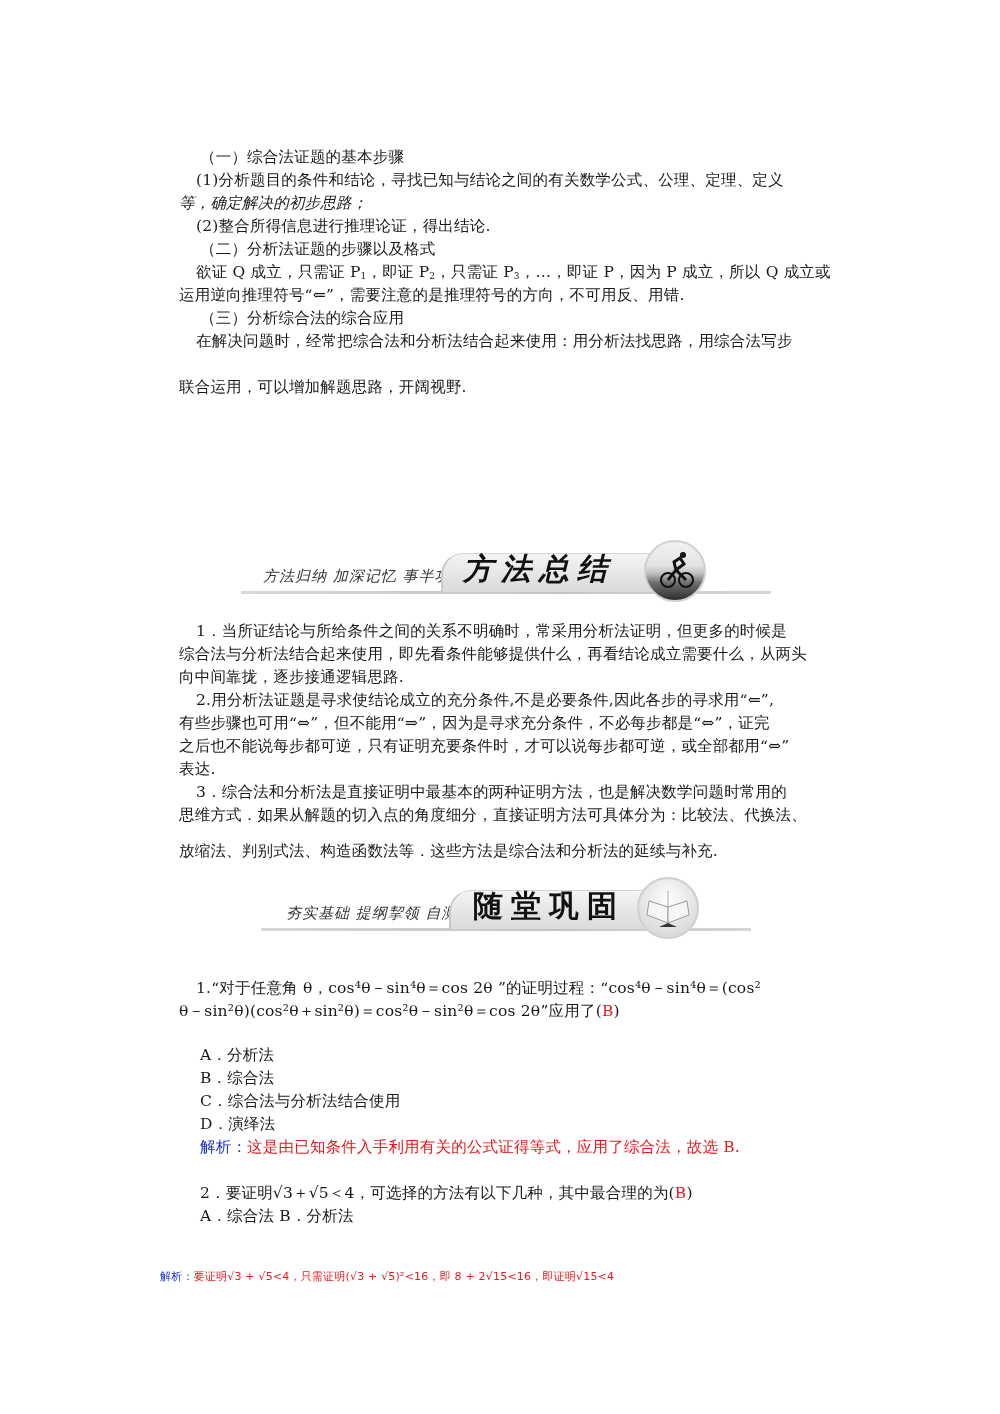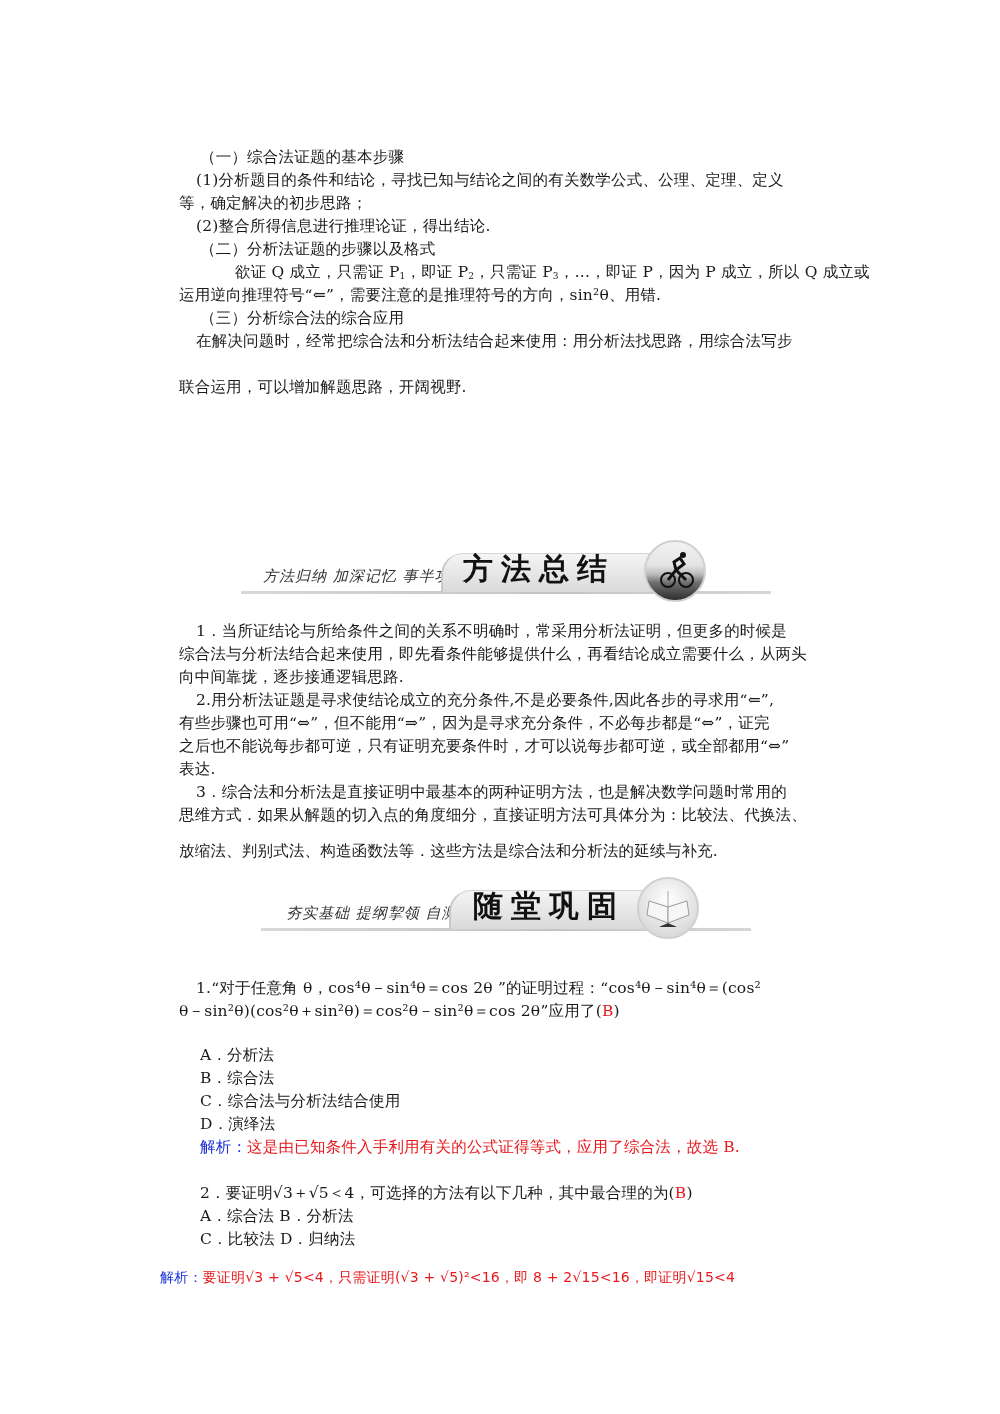--- a/index.html
+++ b/index.html
@@ -48,34 +48,34 @@
   .disc.bike { background: linear-gradient(to bottom, #f2f2f2 0%, #e4e4e4 40%, #bdbdbd 55%, #6f6f6f 70%, #2e2e2e 100%); }
   .disc.book { background: radial-gradient(circle at 50% 35%, #ffffff 0%, #e4e4e4 55%, #cfcfcf 100%); }
 </style>
 </head>
 <body>
 
 <div class="page">
 
   <div class="line ind2" style="top:146px;">（一）综合法证题的基本步骤</div>
   <div class="line ind" style="top:169px;">(1)分析题目的条件和结论，寻找已知与结论之间的有关数学公式、公理、定理、定义</div>
-  <div class="line" style="top:192px;">等，确定解决的初步思路；</div>
+  <div class="line" style="top:192px;font-style:italic;">等，确定解决的初步思路；</div>
   <div class="line ind" style="top:215px;">(2)整合所得信息进行推理论证，得出结论.</div>
   <div class="line ind2" style="top:238px;">（二）分析法证题的步骤以及格式</div>
-  <div class="line ind" style="top:261px;margin-left:39px;"><span>欲证 Q 成立，只需证 P</span><sub>1</sub><span>，即证 P</span><sub>2</sub><span>，只需证 P</span><sub>3</sub><span>，…，即证 P，因为 P 成立，所以 Q 成立或</span></div>
-  <div class="line" style="top:284px;">运用逆向推理符号“⇐”，需要注意的是推理符号的方向，sin²θ、用错.</div>
+  <div class="line ind" style="top:261px;"><span>欲证 Q 成立，只需证 P</span><sub>1</sub><span>，即证 P</span><sub>2</sub><span>，只需证 P</span><sub>3</sub><span>，…，即证 P，因为 P 成立，所以 Q 成立或</span></div>
+  <div class="line" style="top:284px;">运用逆向推理符号“⇐”，需要注意的是推理符号的方向，不可用反、用错.</div>
   <div class="line ind2" style="top:307px;">（三）分析综合法的综合应用</div>
   <div class="line ind" style="top:330px;">在解决问题时，经常把综合法和分析法结合起来使用：用分析法找思路，用综合法写步</div>
   <div class="line" style="top:376px;">联合运用，可以增加解题思路，开阔视野.</div>
 
   <div class="banner" style="left:233px; top:538px; width:530px;">
     <div class="rule"></div>
     <div class="tag" style="left:22px;">方法归纳  加深记忆  事半功倍</div>
     <div class="pill" style="left:200px; width:215px;"></div>
-    <div class="title" style="left:222px;">方法总结</div>
+    <div class="title" style="left:222px;font-style:italic;">方法总结</div>
     <div class="disc bike" style="left:403px;">
       <svg width="58" height="58" viewBox="0 0 58 58">
         <circle cx="22" cy="38" r="7" fill="none" stroke="#111" stroke-width="2"></circle>
         <circle cx="40" cy="38" r="7" fill="none" stroke="#111" stroke-width="2"></circle>
         <path d="M22 38 L30 28 L40 38 M30 28 L28 20 L34 16 L38 22 L30 28" fill="none" stroke="#111" stroke-width="3"></path>
         <circle cx="37" cy="13" r="3" fill="#111"></circle>
       </svg>
     </div>
   </div>
 
@@ -108,16 +108,15 @@
   <div class="line ind" style="top:977px;">1.“对于任意角 θ，cos⁴θ－sin⁴θ＝cos 2θ ”的证明过程：“cos⁴θ－sin⁴θ＝(cos²</div>
   <div class="line" style="top:1000px;"><span>θ－sin²θ)(cos²θ＋sin²θ)＝cos²θ－sin²θ＝cos 2θ”应用了(</span><span class="red">B</span><span>)</span></div>
   <div class="line ind2" style="top:1044px;">A．分析法</div>
   <div class="line ind2" style="top:1067px;">B．综合法</div>
   <div class="line ind2" style="top:1090px;">C．综合法与分析法结合使用</div>
   <div class="line ind2" style="top:1113px;">D．演绎法</div>
   <div class="line ind2" style="top:1136px;"><span class="blue">解析：</span><span class="red">这是由已知条件入手利用有关的公式证得等式，应用了综合法，故选 B.</span></div>
 
   <div class="line ind2" style="top:1182px;"><span>2．要证明√3＋√5＜4，可选择的方法有以下几种，其中最合理的为(</span><span class="red">B</span><span>)</span></div>
   <div class="line ind2" style="top:1205px;">A．综合法   B．分析法</div>
-  <div class="line ind2" style="top:1228px;">C．比较法   D．归纳法</div>
-  <div class="line sans" style="left:152px; top:1266px; font-size:14px;"><span class="blue">解析：</span><span class="red">要证明√3 + √5&lt;4，只需证明(√3 + √5)²&lt;16，即 8 + 2√15&lt;16，即证明√15&lt;4</span></div>
+  <div class="line sans" style="left:152px; top:1266px; font-size:11px;"><span class="blue">解析：</span><span class="red">要证明√3 + √5&lt;4，只需证明(√3 + √5)²&lt;16，即 8 + 2√15&lt;16，即证明√15&lt;4</span></div>
 
 </div>
 
 </body></html>

